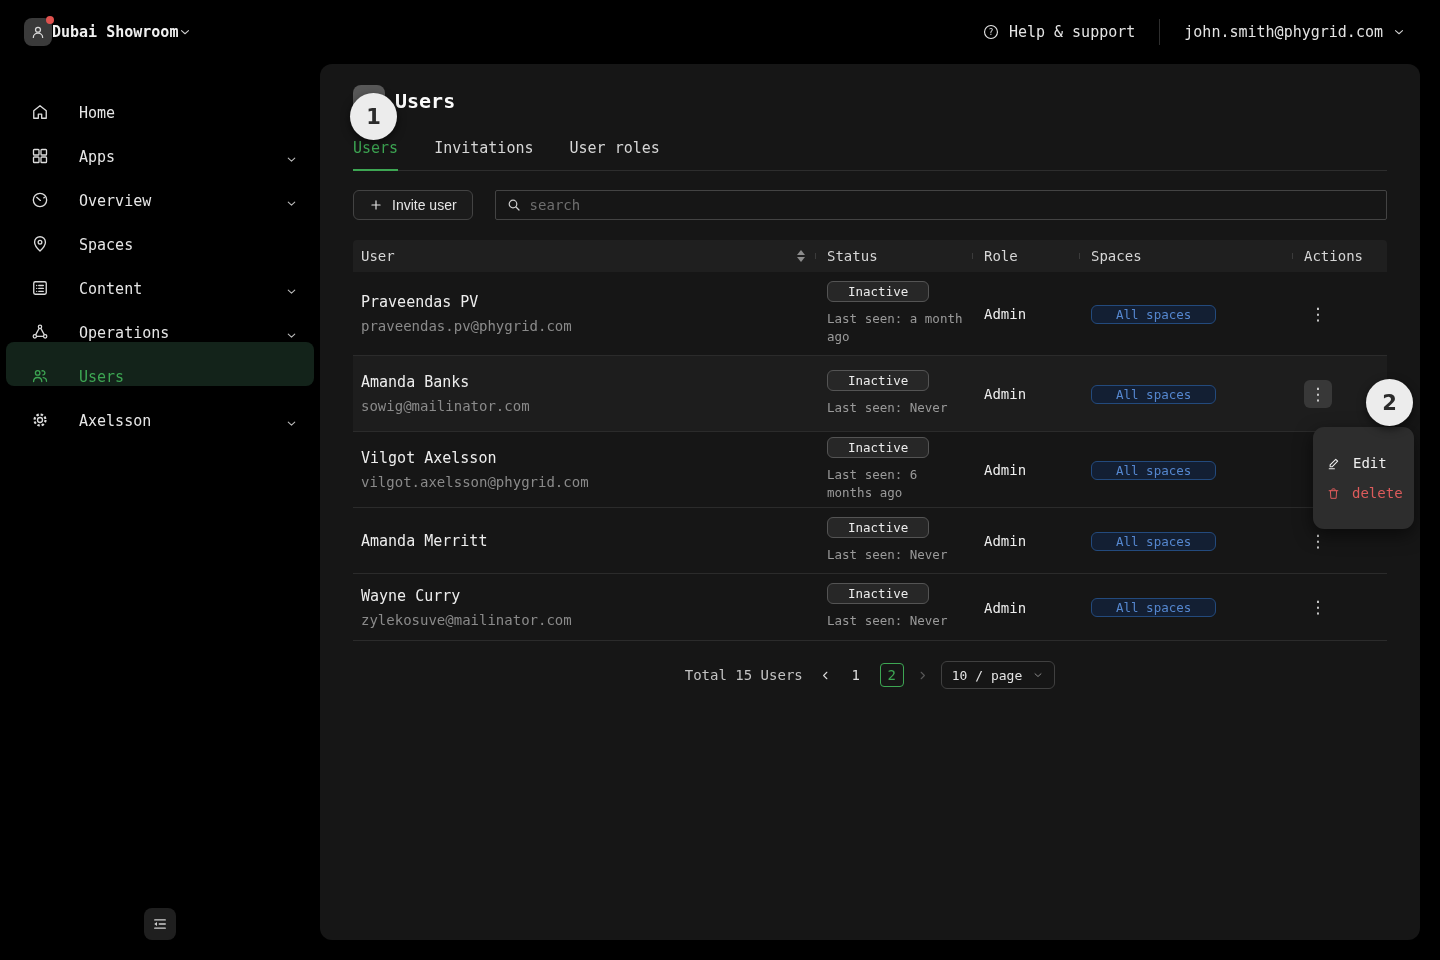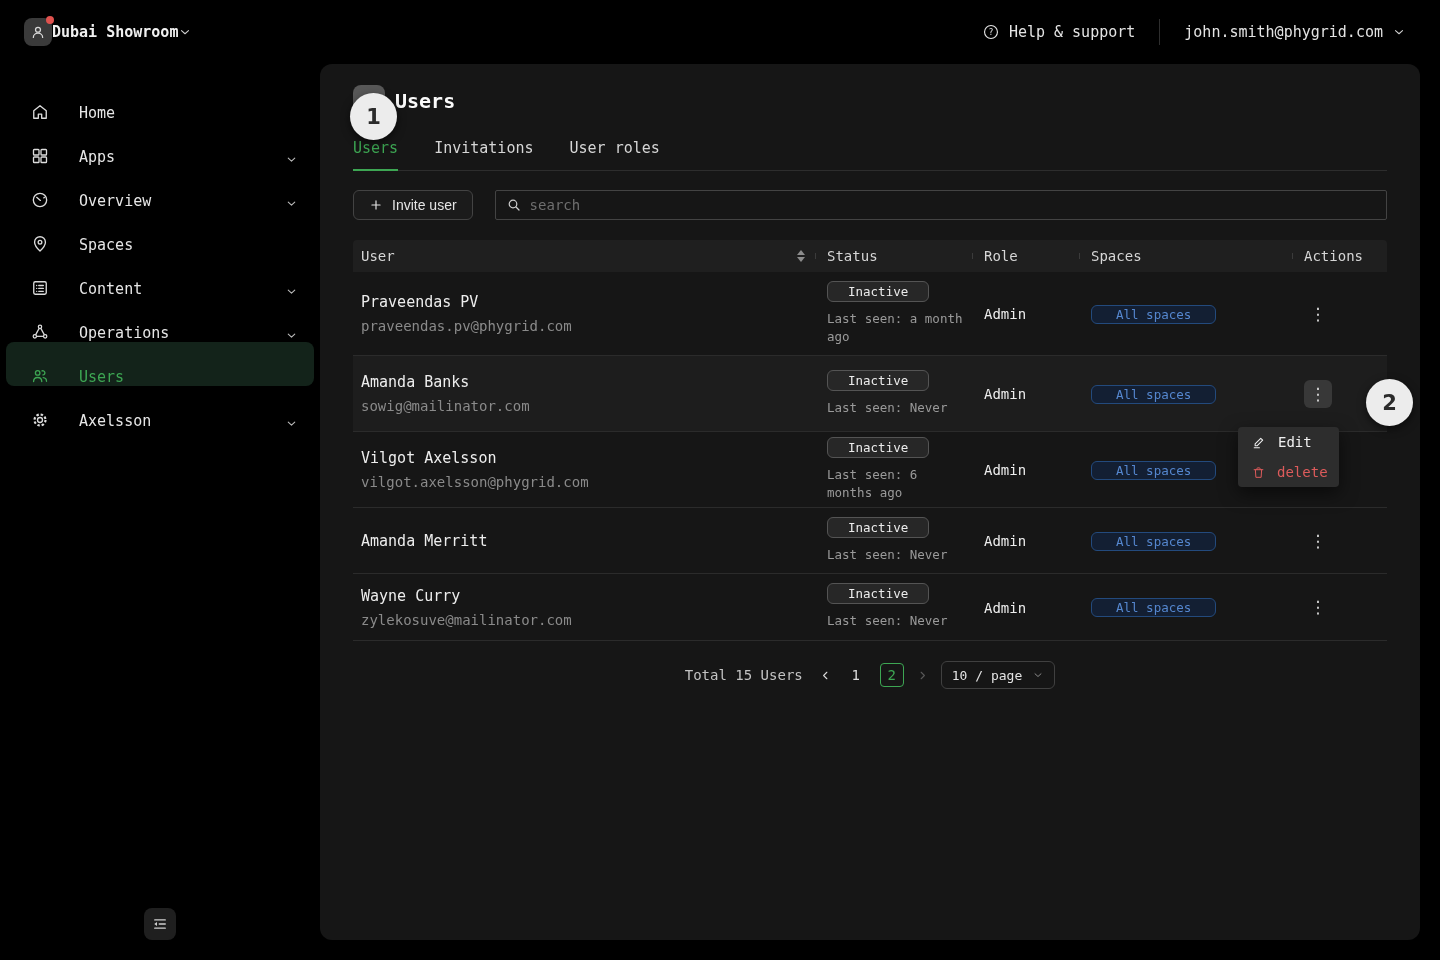--- a/index.html
+++ b/index.html
@@ -87,22 +87,22 @@
   .pg-arrow { display:inline-flex; align-items:center; cursor:pointer; color:#dcdcdc; }
   .pg-arrow.disabled { color:#595959; cursor:default; }
   .pg-num { min-width:24px; height:24px; display:flex; align-items:center; justify-content:center;
     color:#dcdcdc; border-radius:4px; cursor:pointer; }
   .pg-num.active { border:1px solid #3da653; color:#3da653; }
   .size-select { height:28px; display:flex; align-items:center; gap:10px; padding:0 10px;
     border:1px solid #404040; border-radius:6px; color:#e3e3e3; font-size:13px; cursor:pointer; }
   .size-select .chev { color:#8a8a8a; }
 
   
-  .ctx-menu { position:absolute; left:1238px; top:427px; width:101px; background:#2d2d2d;
-    border-radius:4px; padding:0 0; box-shadow:0 6px 18px rgba(0,0,0,.55); z-index:5; }
+  .ctx-menu { position:absolute; left:1313px; top:427px; width:101px; background:#2d2d2d;
+    border-radius:11px; padding:21px 0; box-shadow:0 6px 18px rgba(0,0,0,.55); z-index:5; }
   .ctx-item { height:30px; display:flex; align-items:center; gap:11px; padding:0 13px;
     font-size:14px; color:#f0f0f0; cursor:pointer; }
   .ctx-item.danger { color:#dd5b5b; }
   .ctx-item .c-icon { display:inline-flex; }
 
   .ann { position:absolute; width:47px; height:47px; border-radius:50%; background:#ececec;
     color:#2b2b2b; display:flex; align-items:center; justify-content:center;
     font-family:"DejaVu Sans", sans-serif; font-weight:bold; font-size:21px;
     box-shadow:0 3px 9px rgba(0,0,0,.55); z-index:10; }
   .ann-1 { left:350px; top:93px; }

